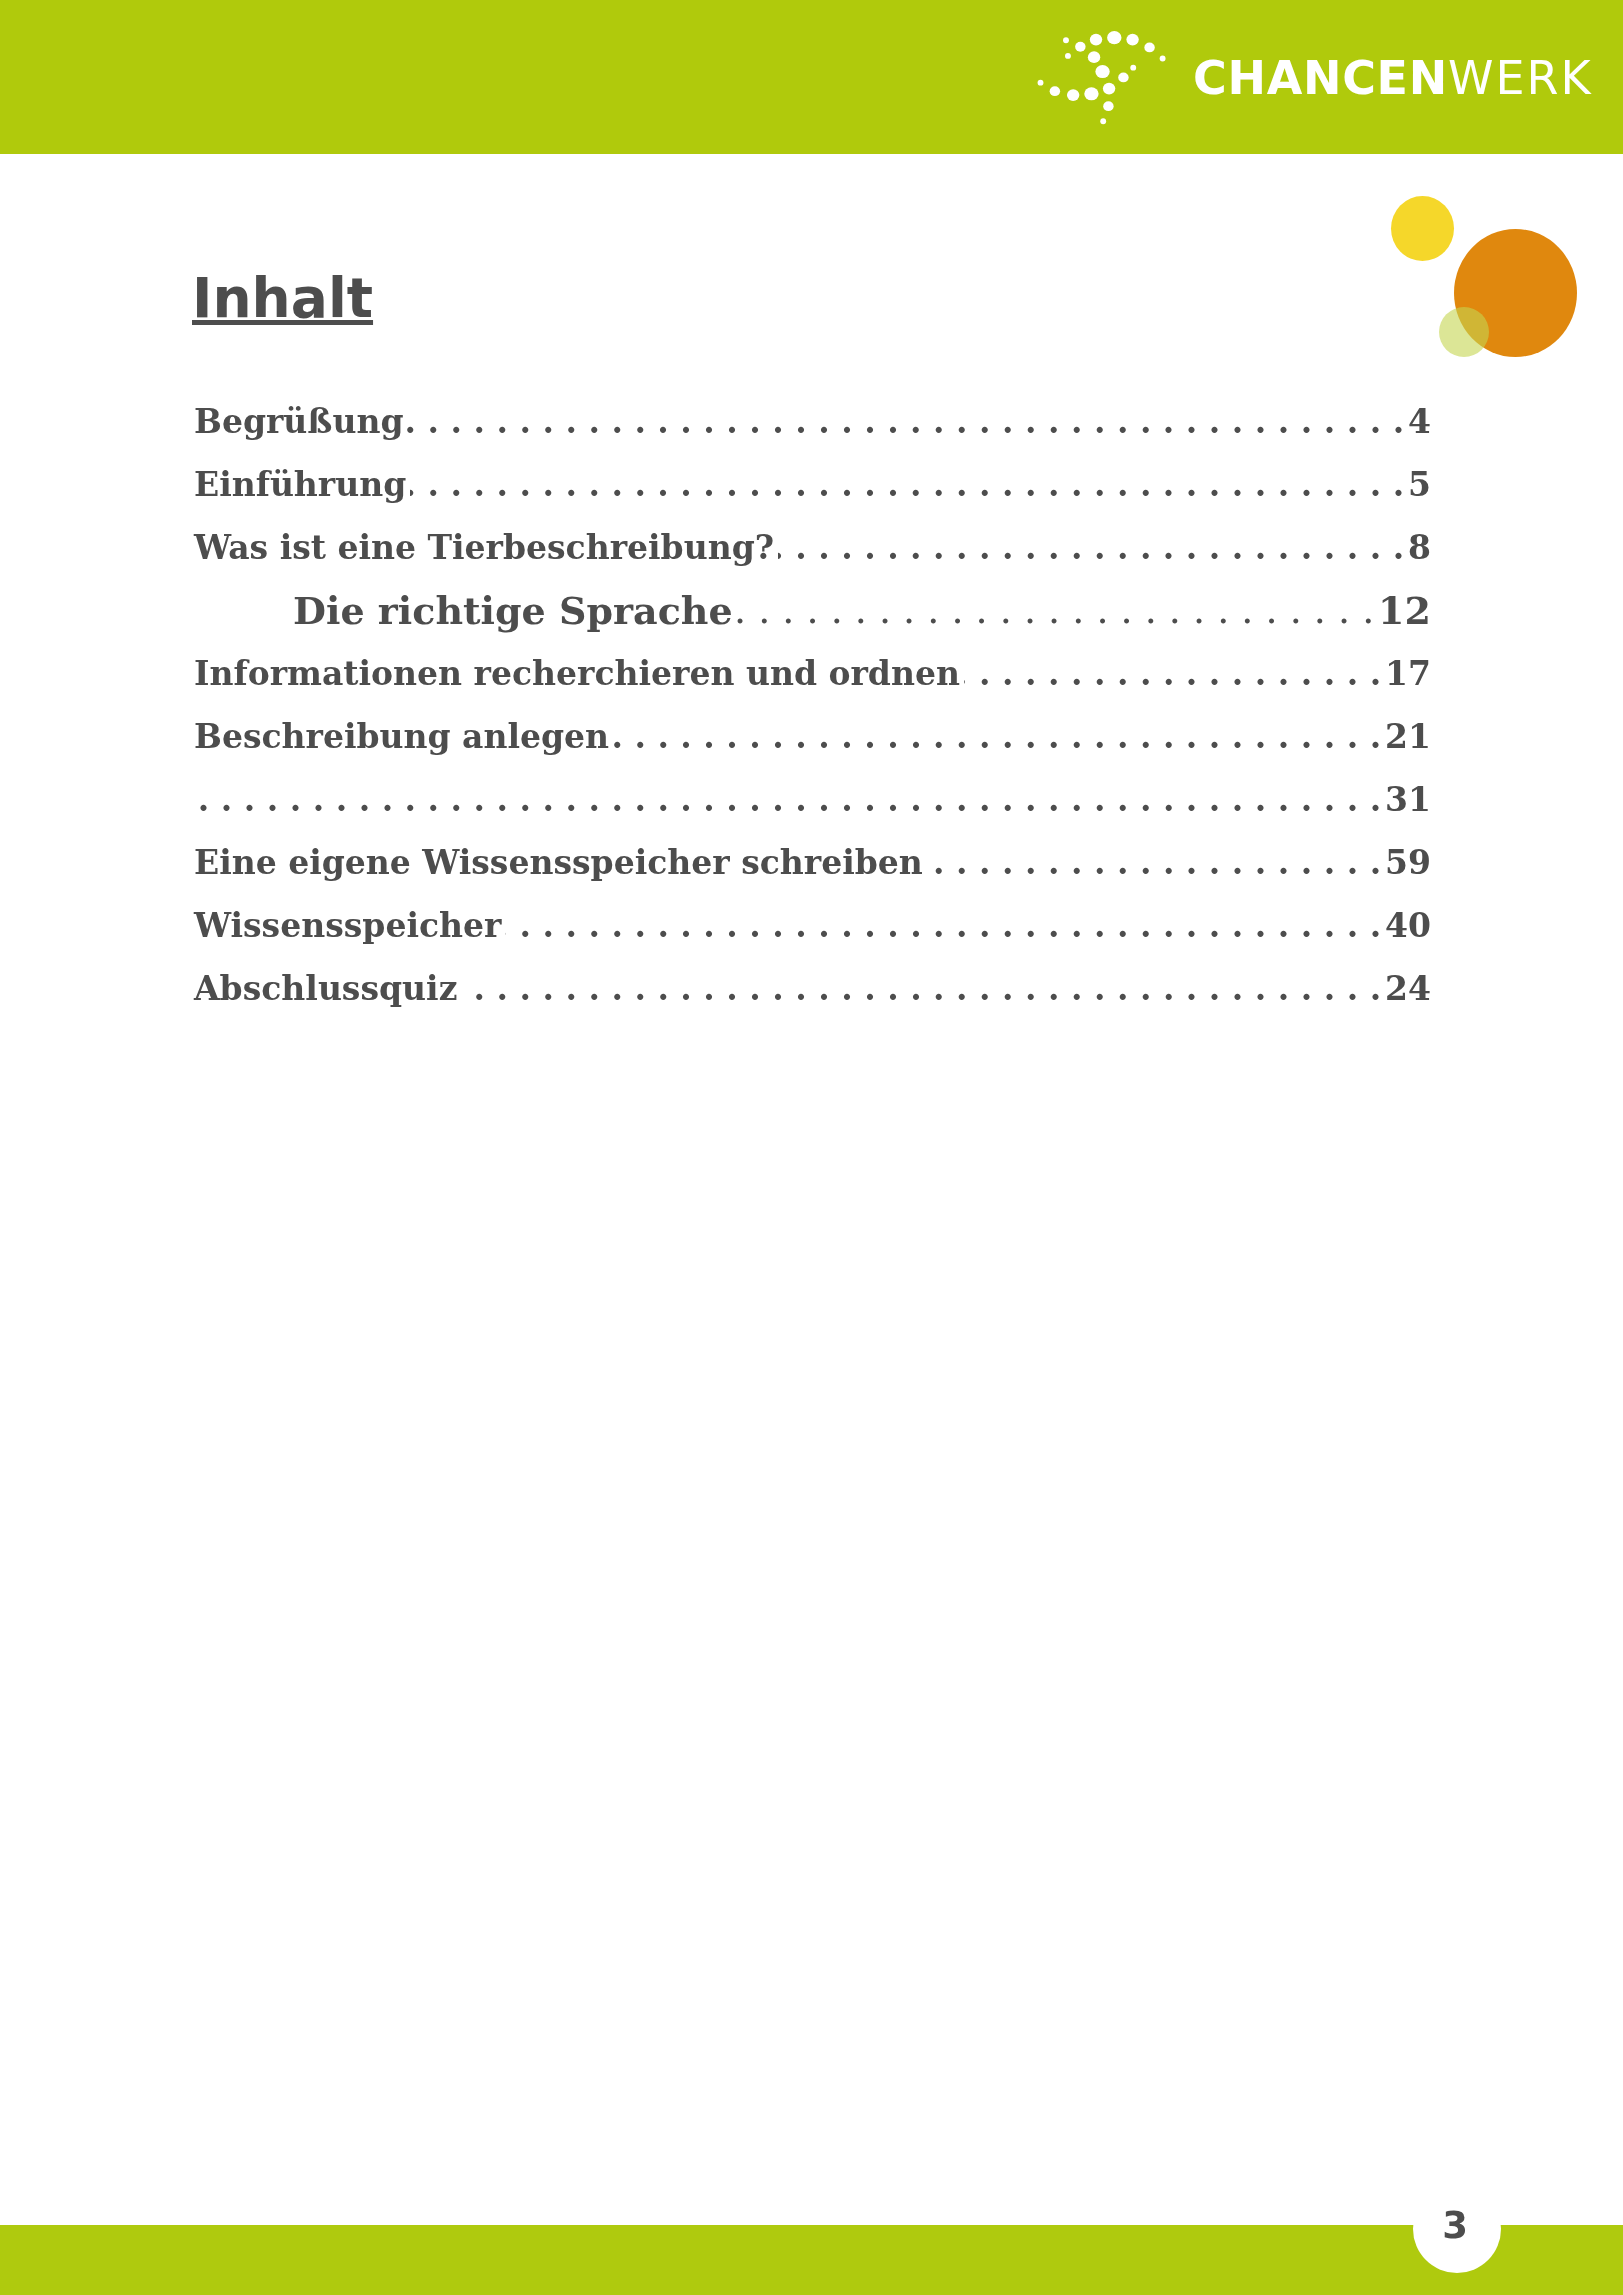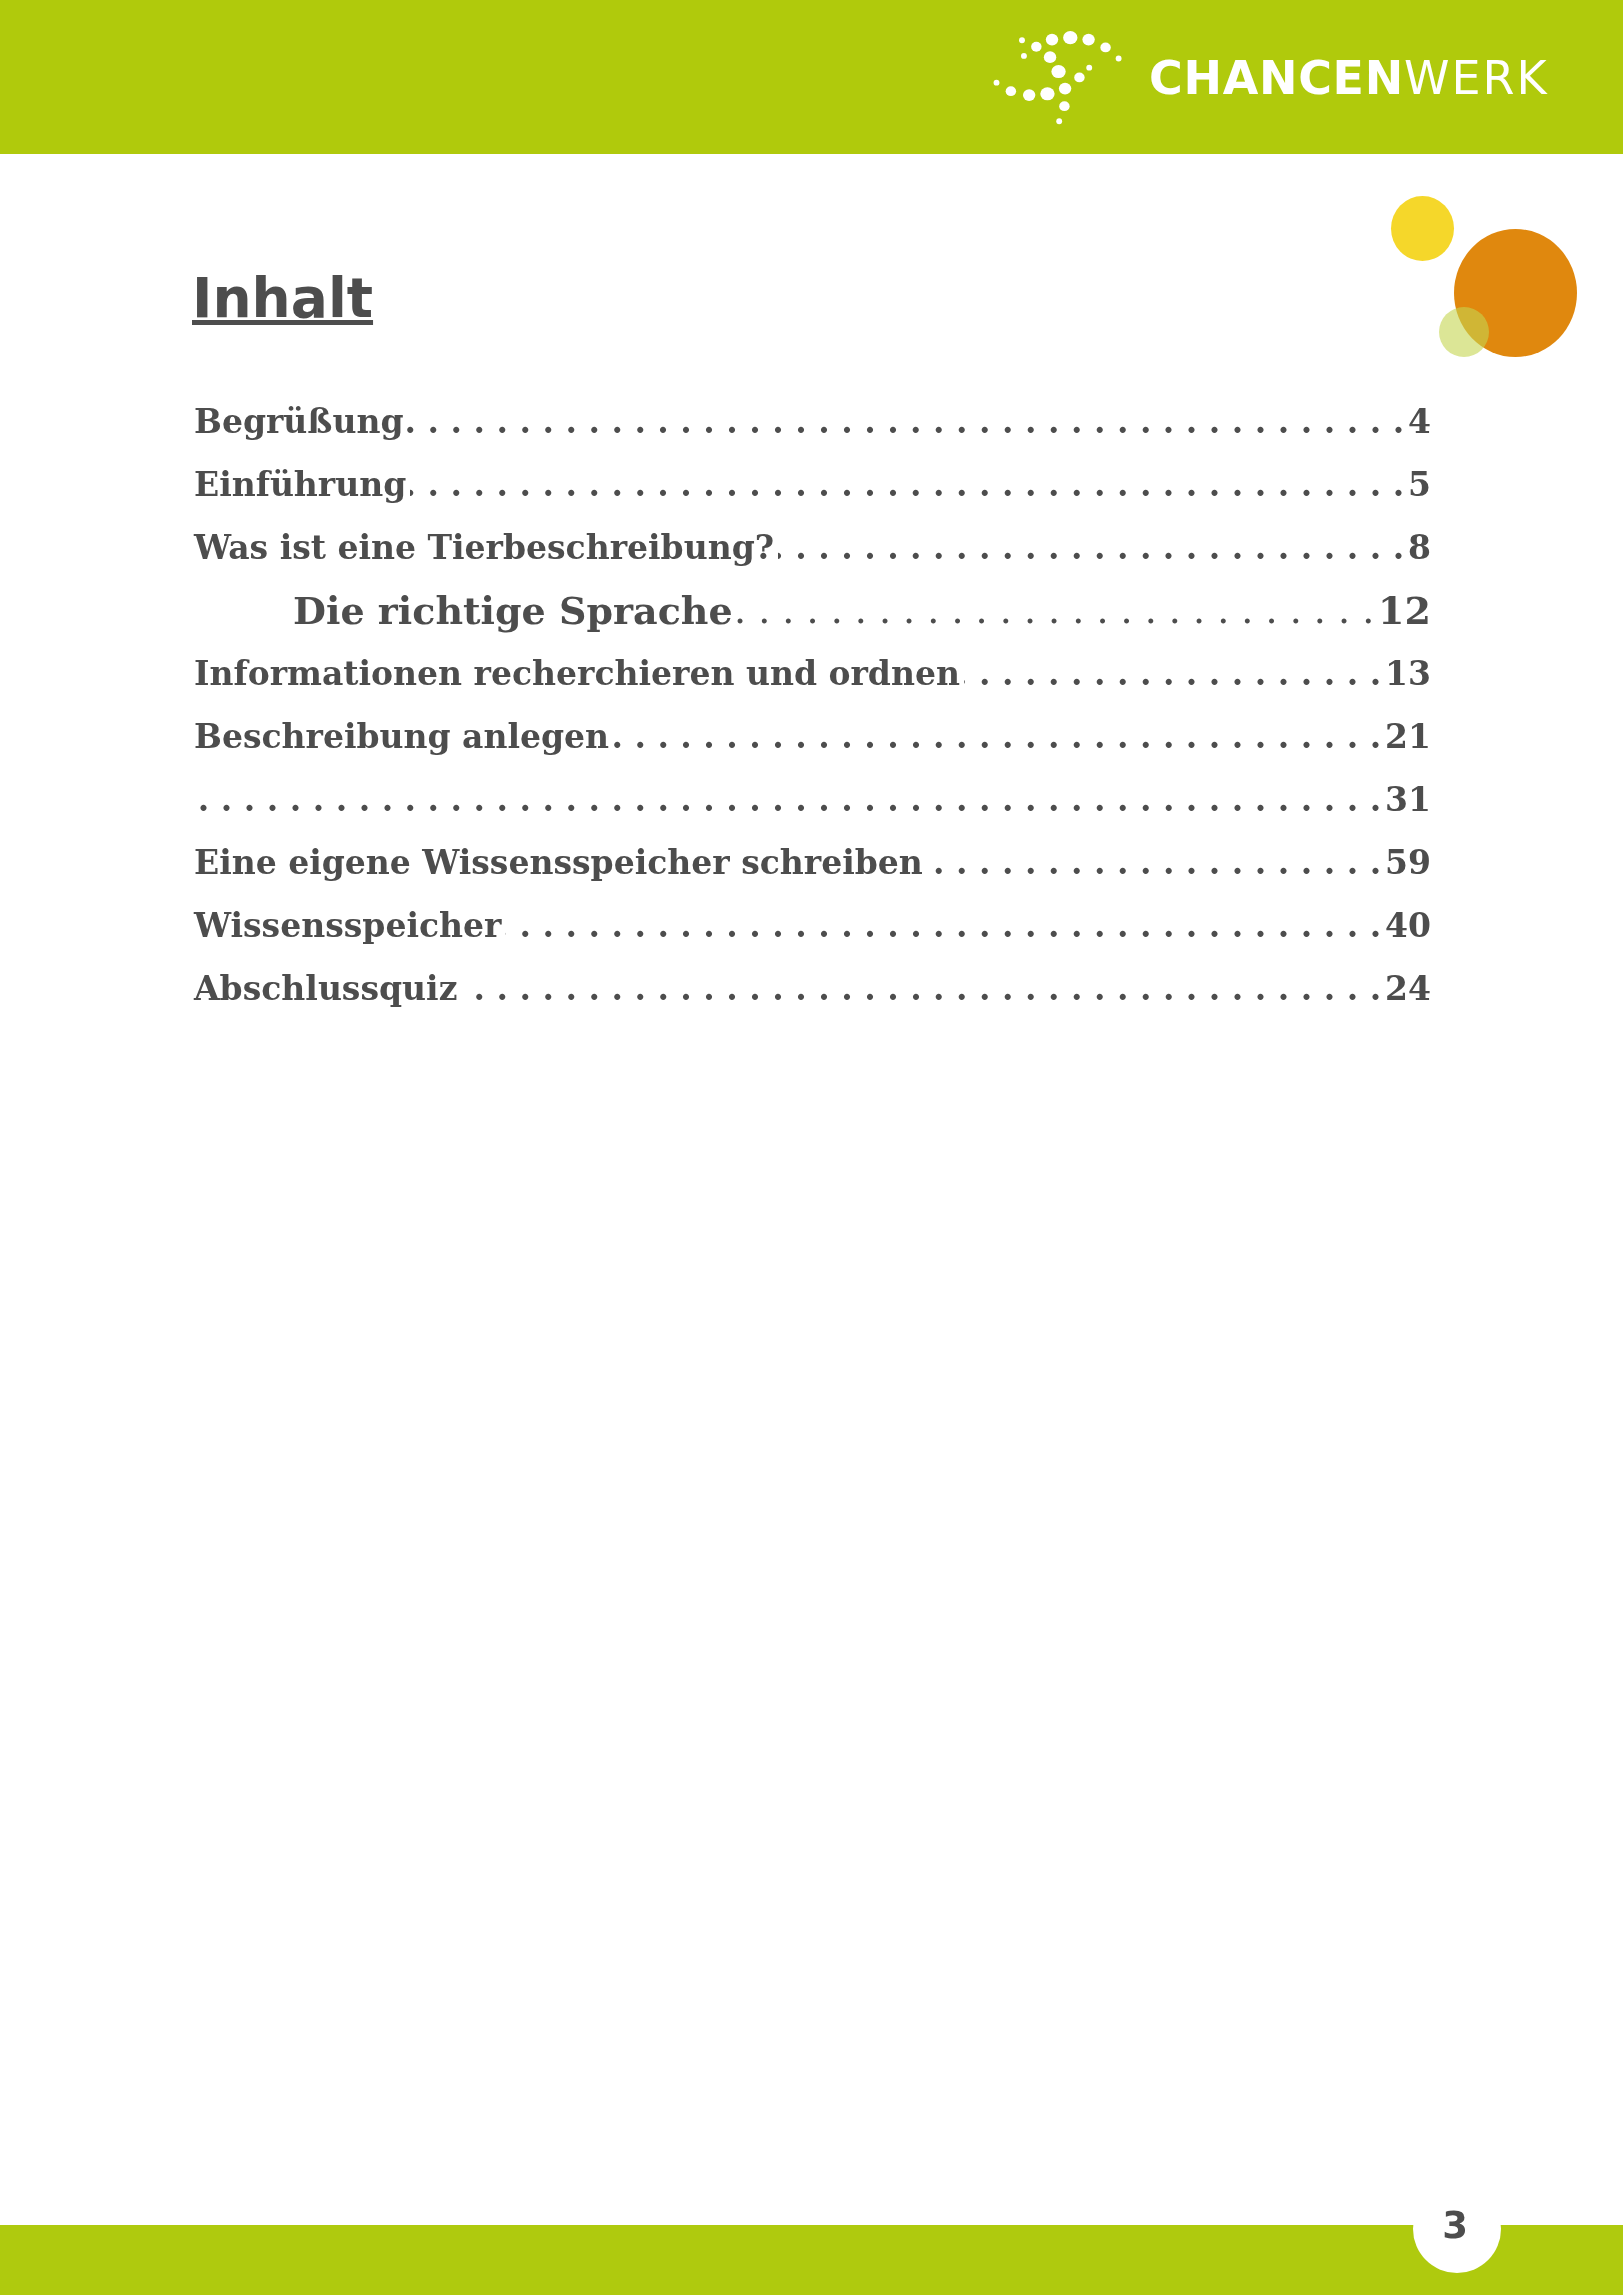--- a/index.html
+++ b/index.html
@@ -6,21 +6,21 @@
   body {
     width: 1623px; height: 2295px; position: relative; overflow: hidden;
     background: #ffffff; color: #4d4d4d;
     font-family: "DejaVu Serif", serif;
   }
   .header-band {
     position: absolute; left: 0; top: 0; width: 1623px; height: 154px;
     background: #b0ca0c;
   }
   .logo {
-    position: absolute; left: 982px; top: 19.6px; width: 589px; height: 111px;
+    position: absolute; left: 1026px; top: 19.6px; width: 589px; height: 111px;
   }
   .logo svg { position: absolute; left: 0; top: 0; }
   .wordmark {
     position: absolute; left: 167px; top: 29px; height: 59px;
     font-family: "DejaVu Sans", sans-serif; font-size: 46px; line-height: 59px;
     color: #ffffff; letter-spacing: 0.7px; white-space: nowrap;
   }
   .wordmark .bold { font-weight: bold; }
   .wordmark .thin { font-weight: normal; letter-spacing: 2px; }
 
@@ -124,21 +124,21 @@
     <span class="toc-page">8</span>
   </div>
   <div class="toc-row level-2">
     <span class="toc-label">Die richtige Sprache</span>
     <span class="toc-leader"></span>
     <span class="toc-page">12</span>
   </div>
   <div class="toc-row level-1">
     <span class="toc-label">Informationen recherchieren und ordnen</span>
     <span class="toc-leader"></span>
-    <span class="toc-page">13</span>
+    <span class="toc-page">17</span>
   </div>
   <div class="toc-row level-1">
     <span class="toc-label">Beschreibung anlegen</span>
     <span class="toc-leader"></span>
     <span class="toc-page">21</span>
   </div>
   <div class="toc-row level-1">
     <span class="toc-leader"></span>
     <span class="toc-page">31</span>
   </div>

